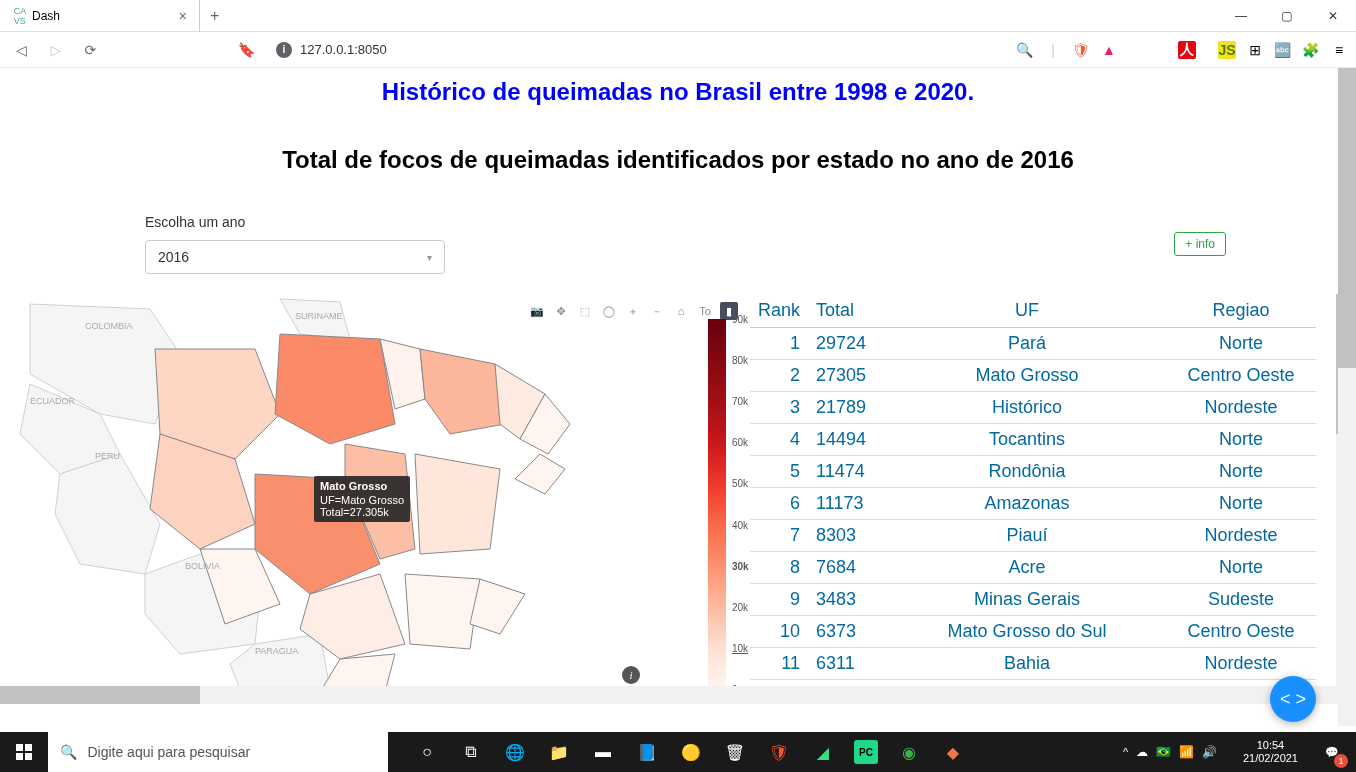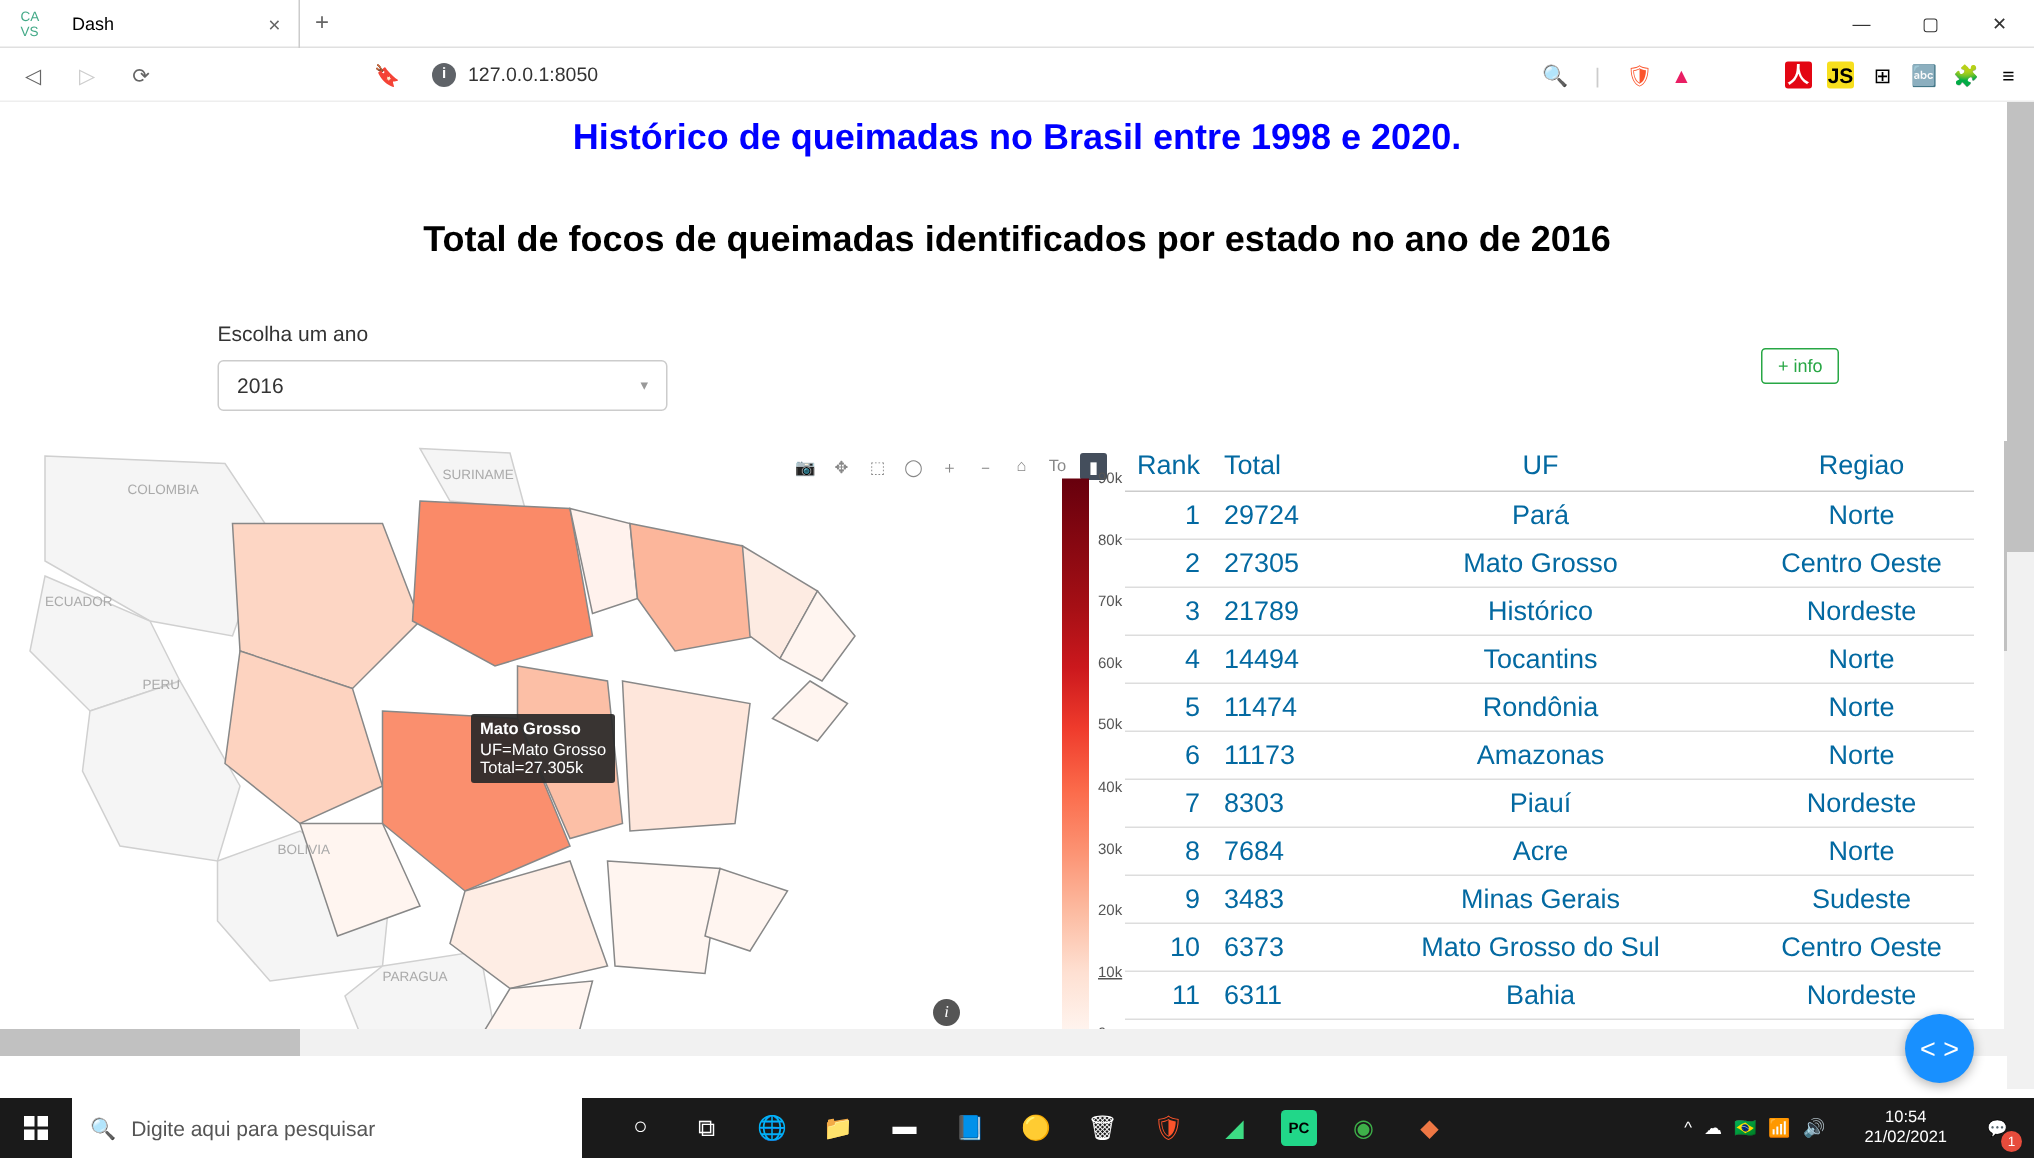--- a/index.html
+++ b/index.html
@@ -1,37 +1,37 @@
 <!DOCTYPE html>
 <html><head>
 <meta charset="utf-8">
 <style>
 * { margin:0; padding:0; box-sizing:border-box; font-family:"Segoe UI",Arial,sans-serif; }
 body { width:1356px; height:772px; overflow:hidden; background:#fff; position:relative; }
 
 
 .titlebar { height:32px; background:#fff; display:flex; align-items:center; border-bottom:1px solid #e0e0e0; }
-.tab { display:flex; align-items:center; padding:0 12px; height:32px; border-right:1px solid #ccc; font-size:12px; gap:20px; min-width:200px; }
+.tab { display:flex; align-items:center; padding:0 12px; height:32px; border-right:1px solid #ccc; font-size:12px; gap:4px; min-width:200px; }
 .tab .favicon { width:16px; height:16px; display:flex; align-items:center; justify-content:center; font-size:9px; color:#4a8; }
 .tab .close { margin-left:auto; font-size:14px; color:#666; cursor:pointer; }
 .newtab { padding:0 10px; font-size:16px; color:#666; cursor:pointer; }
 .winctrl { margin-left:auto; display:flex; }
 .winctrl div { width:46px; height:32px; display:flex; align-items:center; justify-content:center; font-size:12px; color:#333; cursor:pointer; }
 
 
 .urlbar { height:36px; background:#fff; display:flex; align-items:center; padding:0 8px; gap:8px; border-bottom:1px solid #eee; }
 .navbtn { width:28px; height:28px; display:flex; align-items:center; justify-content:center; color:#666; cursor:pointer; font-size:14px; }
 .navbtn.disabled { color:#ccc; }
 .urlfield { flex:0 0 740px; display:flex; align-items:center; gap:8px; padding-left:8px; font-size:13px; color:#333; }
 .urlfield .info-icon { width:16px; height:16px; background:#5f6368; border-radius:50%; color:#fff; display:flex; align-items:center; justify-content:center; font-size:10px; font-weight:bold; }
 .ext { display:flex; gap:10px; align-items:center; margin-left:auto; }
 .ext span { width:18px; height:18px; display:flex; align-items:center; justify-content:center; font-size:14px; }
 .brave { color:#fb542b; }
 .adobe { background:#e30613; color:#fff; font-size:9px; width:18px; height:18px; border-radius:2px; font-weight:bold; }
-.js { background:#f7df1e; color:#000000; font-size:9px; width:18px; height:18px; border-radius:2px; font-weight:bold; }
+.js { background:#f7df1e; color:#4d7c0f; font-size:9px; width:18px; height:18px; border-radius:2px; font-weight:bold;margin-left:12px; }
 
 
 .page { height:636px; overflow:hidden; position:relative; background:#fff; }
 .page-inner { padding:0; }
 .h1 { text-align:center; font-size:24px; color:#0000ff; font-weight:600; padding:10px 0 40px; }
 .h2 { text-align:center; font-size:24px; color:#000; font-weight:600; padding:0 0 40px; }
 
 .controls { display:flex; align-items:center; padding:0 130px 20px 145px; }
 .label { font-size:14px; color:#333; margin-bottom:10px; }
 .dropdown { width:300px; height:34px; border:1px solid #ccc; border-radius:4px; display:flex; align-items:center; padding:0 12px; font-size:14px; color:#333; cursor:pointer; position:relative; }
@@ -210,21 +210,21 @@
 
         <div class="colorbar">
           <div class="gradient"></div>
           <div class="cb-ticks" id="cb-ticks">
               <div style="top: -5px;">90k</div>
               <div style="top: 36.1111px;">80k</div>
               <div style="top: 77.2222px;">70k</div>
               <div style="top: 118.333px;">60k</div>
               <div style="top: 159.444px;">50k</div>
               <div style="top: 200.556px;">40k</div>
-              <div style="top: 241.667px;">30k</div>
+              <div style="top: 241.667px; font-weight: bold;">30k</div>
               <div style="top: 282.778px;">20k</div>
               <div style="top: 323.889px; text-decoration: underline;">10k</div>
               <div style="top: 365px;">0</div>
             </div>
         </div>
 
         <div class="map-info">i</div>
       </div>
 
       <div class="tablewrap">

